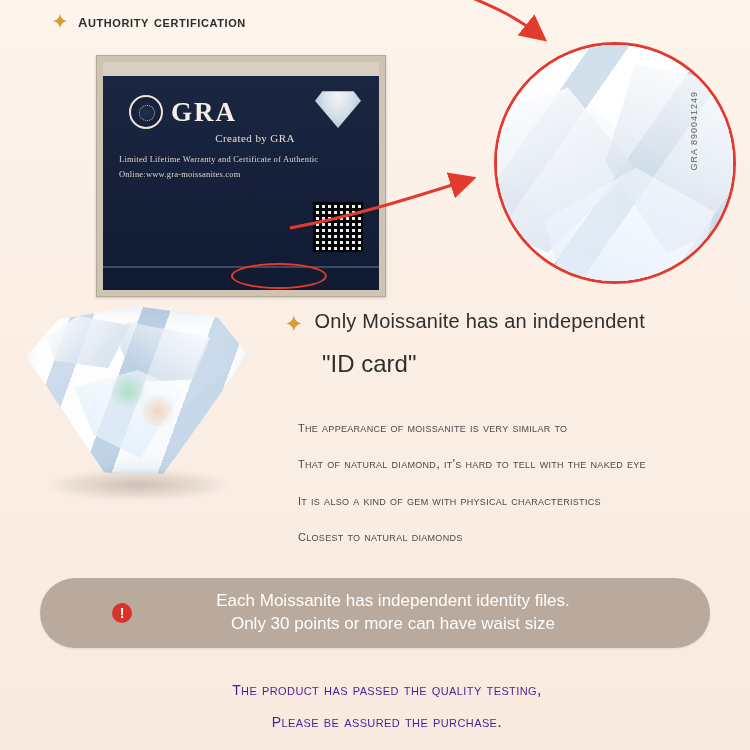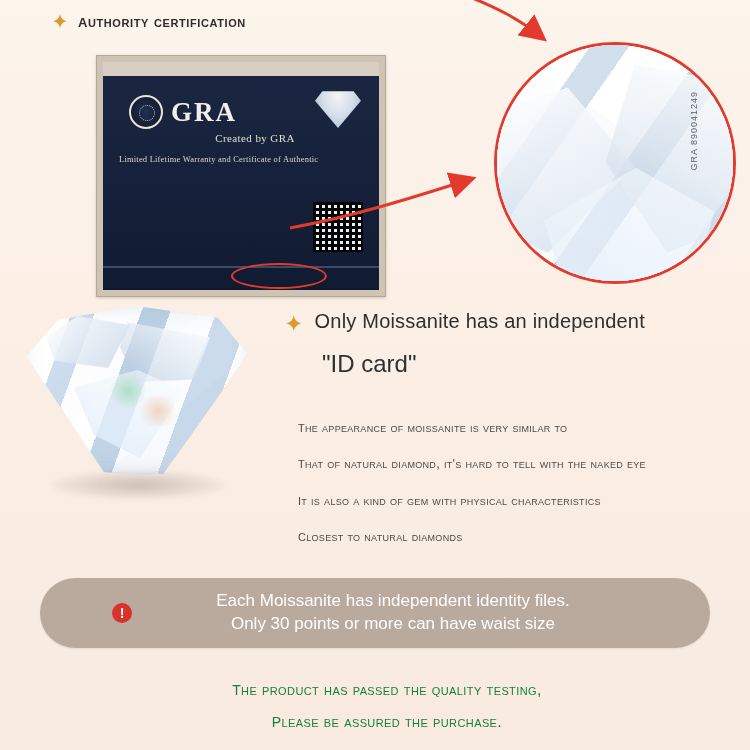--- a/index.html
+++ b/index.html
@@ -389,21 +389,21 @@
     padding-right: 56px;
   }
 
   
   .footer {
     position: absolute;
     left: 0;
     right: 0;
     top: 672px;
     text-align: center;
-    color: #15803d;
+    color: #4c1d95;
     padding-left: 24px;
   }
   .footer div {
     font-size: 16px;
     line-height: 1.6;
     letter-spacing: 0.4px;
     font-variant: small-caps;
     text-transform: lowercase;
   }
   .footer div::first-letter {
@@ -424,20 +424,21 @@
     <div class="cert-card">
       <div class="cert-top-line"></div>
       <div class="gra-row">
         <span class="gra-seal"></span>
         <span class="gra-text">GRA</span>
       </div>
       <div class="cert-diamond"></div>
       <div class="created-by">Created by GRA</div>
       <div class="cert-lines">
         <div class="cert-line center">Limited Lifetime Warranty and Certificate of Authentic</div>
+        <div class="cert-line">Online:www.gra-moissanites.com</div>
       </div>
       <div class="qr"></div>
       <div class="cert-bottom-line"></div>
       <div class="red-ellipse"></div>
     </div>
   </div>
 
   <div class="zoom-circle">
     <div class="zoom-facets"></div>
     <div class="zoom-shard-a"></div>

